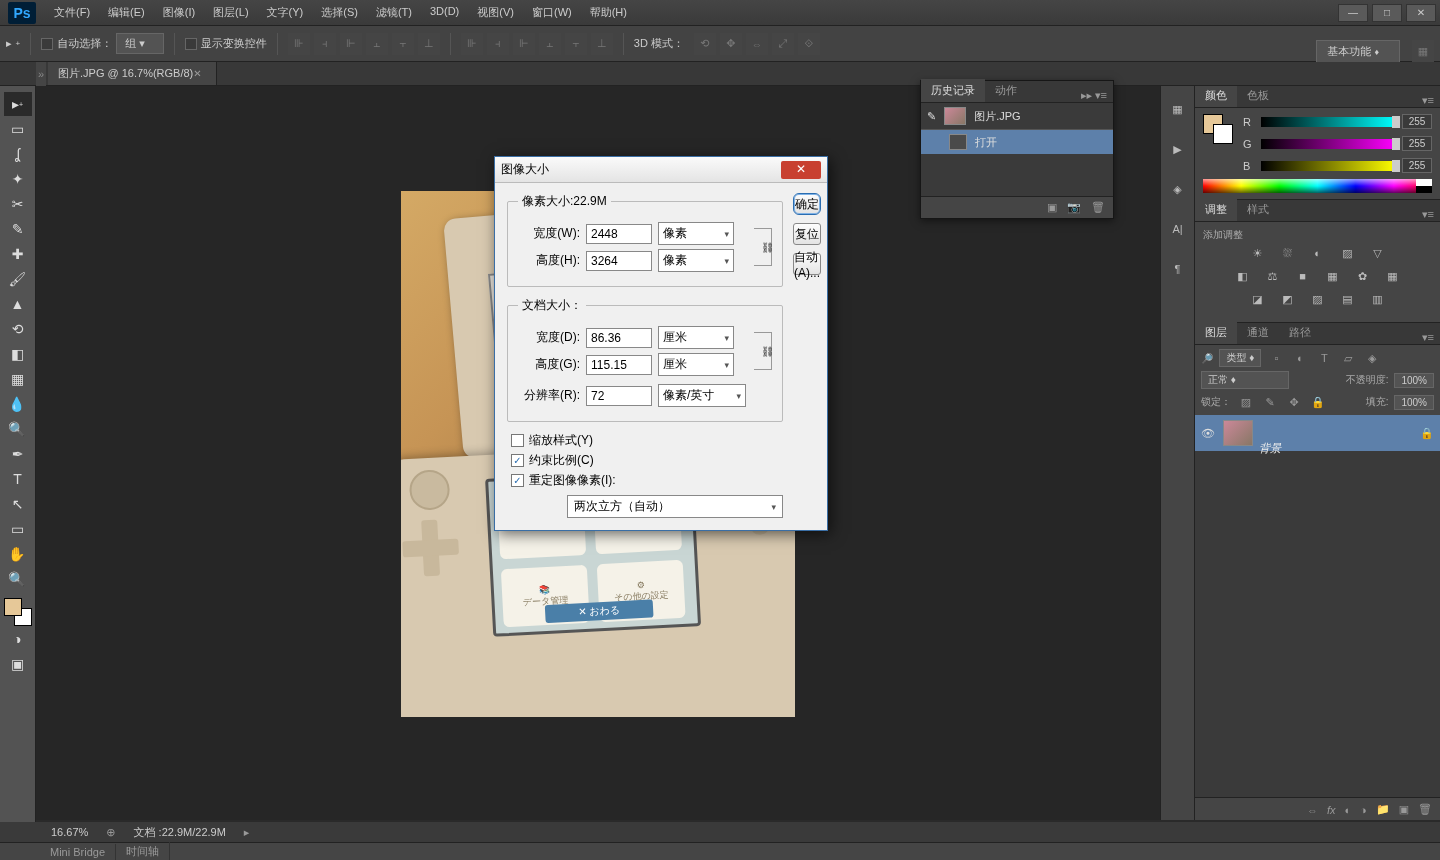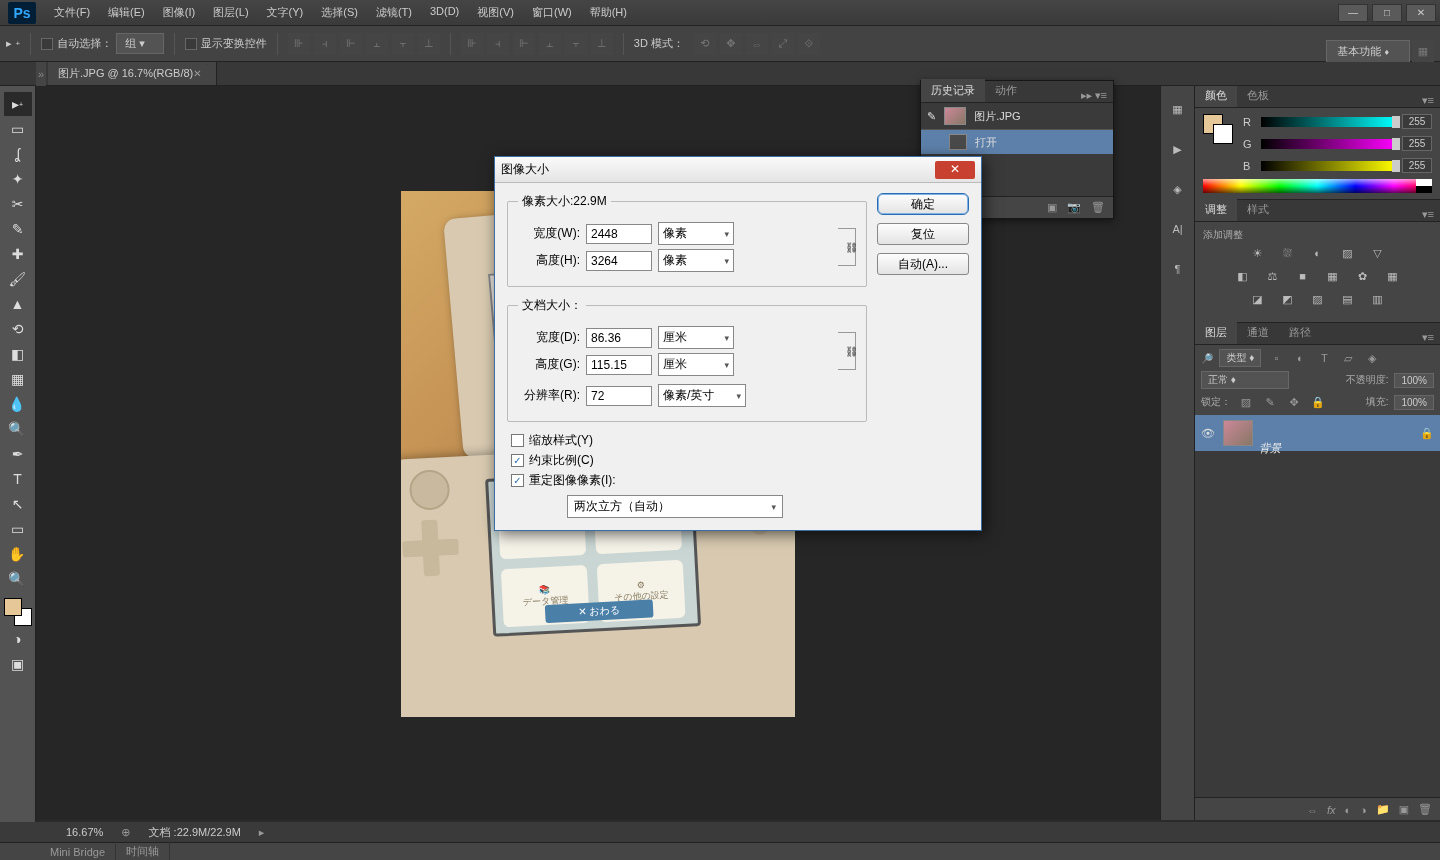--- a/index.html
+++ b/index.html
@@ -14,21 +14,21 @@
 .win-controls span { width: 30px; height: 18px; display: flex; align-items: center; justify-content: center; background: #5a5a5a; border: 1px solid #333; color: #ccc; margin-right: 4px; font-size: 10px; }
 
 
 .optionsbar { height: 36px; background: #434343; border-bottom: 1px solid #222; display: flex; align-items: center; padding: 0 6px; gap: 10px; }
 .opt-item { display: flex; align-items: center; gap: 4px; color: #ccc; }
 .opt-divider { width: 1px; height: 22px; background: #555; }
 .checkbox { width: 12px; height: 12px; border: 1px solid #666; background: #3a3a3a; }
 .opt-select { background: #535353; border: 1px solid #666; color: #ccc; padding: 2px 18px 2px 8px; font-size: 11px; }
 .icon-btn-row { display: flex; gap: 4px; }
 .icon-btn { width: 22px; height: 22px; background: #454545; display: flex; align-items: center; justify-content: center; color: #777; }
-.opt-right { margin-left: auto; display: flex; align-items: flex-start; gap: 2px; margin-top: 16px; }
+.opt-right { margin-left: auto; display: flex; align-items: flex-start; gap: 12px; margin-top: 16px; }
 .workspace-sel { background: #535353; border: 1px solid #666; padding: 3px 20px 3px 10px; color: #ccc; }
 
 
 .doctabs { height: 24px; background: #383838; display: flex; align-items: center; padding-left: 48px; border-bottom: 1px solid #222; }
 .doctab { padding: 4px 14px 4px 10px; background: #454545; color: #ccc; border-right: 1px solid #222; display: flex; align-items: center; }
 .doctab .close-x { color: #999; font-size: 10px; }
 
 
 .main { display: flex; height: calc(100% - 26px - 36px - 24px - 20px - 18px); }
 .tool-strip { width: 36px; background: #535353; border-right: 1px solid #222; display: flex; flex-direction: column; align-items: center; padding-top: 6px; gap: 1px; }
@@ -109,21 +109,21 @@
 .history-body { background: #3a3a3a; }
 .hist-row { display: flex; align-items: center; padding: 4px 6px; gap: 8px; color: #ddd; }
 .hist-row.snap { border-bottom: 1px solid #555; }
 .hist-row.sel { background: #5d80aa; }
 .hist-thumb { width: 22px; height: 18px; background: linear-gradient(135deg,#c89,#876); border: 1px solid #888; }
 .hist-icon { width: 18px; height: 16px; border: 1px solid #888; background: #4a4a4a; }
 .hist-space { height: 42px; }
 .hist-footer { display: flex; justify-content: flex-end; gap: 10px; padding: 4px 8px; color: #999; background: #454545; border-top: 1px solid #222; }
 
 
-.dialog { position: absolute; left: 494px; top: 156px; width: 488px; background: #f0f0f0; border: 1px solid #3a6ea5; z-index: 50; box-shadow: 3px 3px 14px rgba(0,0,0,0.6); font-size: 12px; color: #000; }
+.dialog { position: absolute; left: 494px; top: 156px; width: 334px; background: #f0f0f0; border: 1px solid #3a6ea5; z-index: 50; box-shadow: 3px 3px 14px rgba(0,0,0,0.6); font-size: 12px; color: #000; }
 .dlg-title { height: 26px; background: linear-gradient(#fafafa,#e4e4e4); display: flex; align-items: center; padding: 0 6px; border-bottom: 1px solid #bbb; }
 .dlg-title span:first-child { flex: 1; }
 .dlg-close { width: 40px; height: 18px; background: #c84030; color: #fff; text-align: center; border-radius: 2px; font-size: 12px; line-height: 16px; }
 .dlg-body { padding: 10px 12px 12px; display: flex; gap: 10px; }
 .dlg-left { flex: 1; }
 .dlg-right { width: 92px; display: flex; flex-direction: column; gap: 8px; }
 .dlg-btn { height: 22px; background: linear-gradient(#fdfdfd,#e3e3e3); border: 1px solid #888; border-radius: 3px; color: #000; font-size: 12px; display: flex; align-items: center; justify-content: center; }
 .dlg-btn.primary { border-color: #2a6db1; box-shadow: 0 0 0 1px #7fb2e6 inset; border-radius: 6px; }
 fieldset { border: 1px solid #bbb; border-radius: 2px; padding: 8px 10px 10px; margin-bottom: 10px; }
 legend { padding: 0 4px; }
@@ -138,21 +138,21 @@
 .rows-col { flex: 1; }
 .check-row { display: flex; align-items: center; gap: 5px; margin: 3px 0 3px 4px; }
 .checkbox-d { width: 13px; height: 13px; border: 1px solid #777; background: #fff; display: flex; align-items: center; justify-content: center; font-size: 10px; color: #2a6db1; }
 .interp-row { margin: 6px 0 0 60px; }
 .interp-sel { width: 216px; border: 1px solid #888; background: #fff; padding: 2px 6px; display: flex; justify-content: space-between; align-items: center; }
 .interp-sel::after { content: "▾"; font-size: 9px; color: #555; }
 
 
 .statusbar { height: 20px; background: #3a3a3a; display: flex; align-items: center; padding: 0 10px; gap: 18px; color: #ccc; font-size: 11px; position: relative; }
 .statusbar::before { content: ""; position: absolute; left: 36px; top: -2px; right: 0; height: 2px; background: #2a2a2a; }
-.status-left { margin-left: 56px; }
+.status-left { margin-left: 41px; }
 .bottom-tabs { height: 18px; background: #454545; display: flex; align-items: center; padding-left: 40px; border-top: 1px solid #222; }
 .bottom-tabs span { padding: 2px 10px; color: #999; border-right: 1px solid #333; font-size: 11px; }
 
 
 .doc-left-grip { position: absolute; left: 36px; top: 0; width: 10px; height: 24px; background: #454545; display:flex; align-items:center; justify-content:center; color:#888; }
 </style>
 </head>
 <body>
 
 <div class="titlebar">

